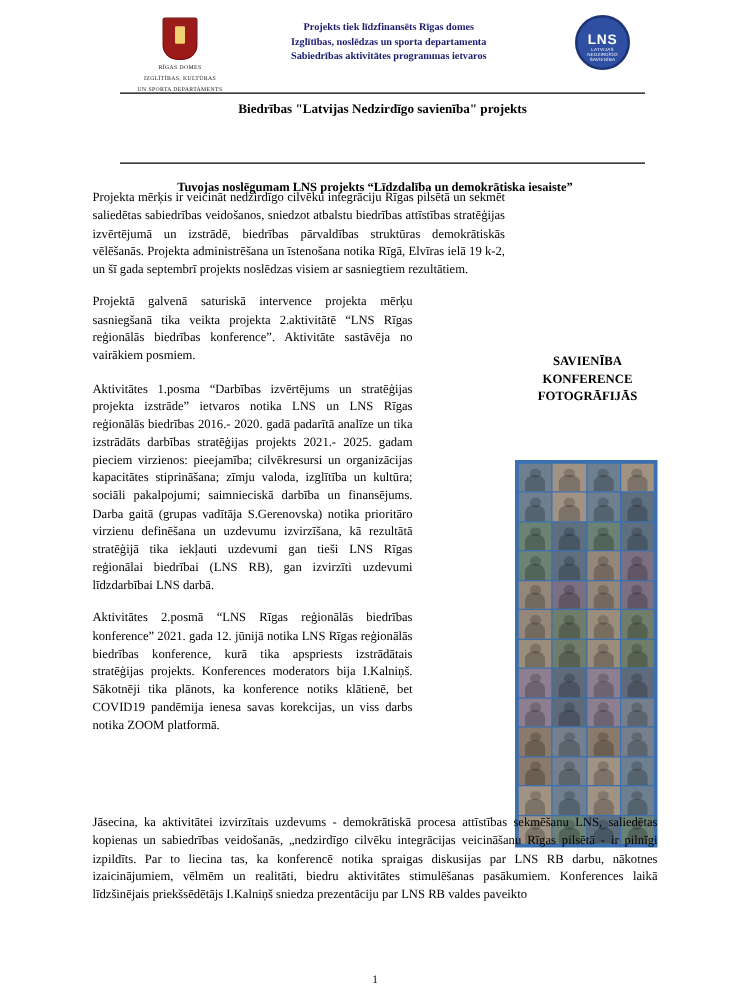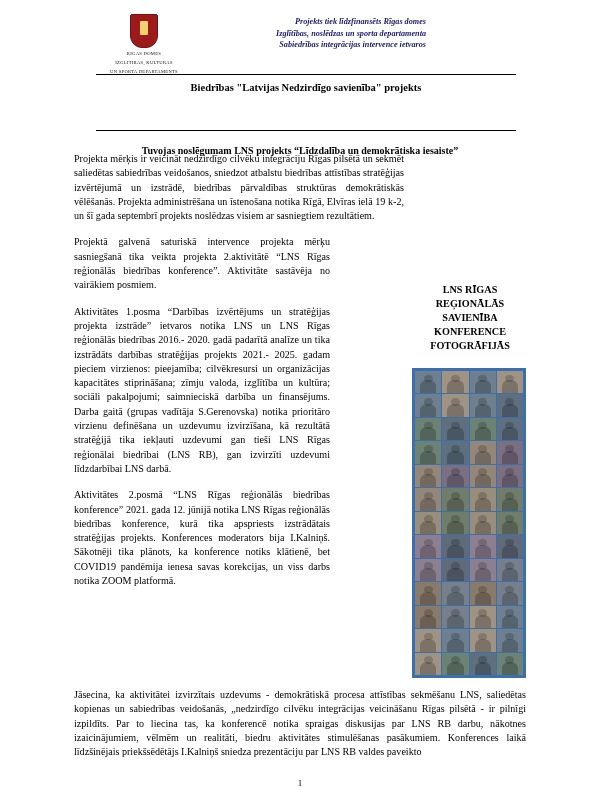--- a/index.html
+++ b/index.html
@@ -64,24 +64,22 @@
   .header-center {
     position: absolute;
     left: 196px;
     top: 16px;
     width: 230px;
     text-align: center;
   }
   .header-center div {
     font-size: 8.2px;
     line-height: 11.5px;
-    font-style: italic;
     font-weight: bold;
     color: #1a1a6e;
-    text-align: right;
   }
   .logo-right {
     position: absolute;
     left: 452px;
     top: 12px;
     width: 60px;
     text-align: center;
   }
   .lns-badge {
     width: 40px;
@@ -171,21 +169,21 @@
     text-indent: 0;
     margin: 0 0 12px 0;
   }
   .para.narrow {
     width: 256px;
   }
 
   .bottom-text {
     position: absolute;
     left: 74px;
-    top: 688px;
+    top: 652px;
     width: 452px;
   }
   .bottom-text .para {
     margin-bottom: 0;
   }
 
   
   .photo-heading {
     position: absolute;
     left: 408px;
@@ -255,44 +253,49 @@
     <div class="logo-left">
       <div class="crest"></div>
       <div class="logo-left-text">RĪGAS DOMES</div>
       <div class="logo-left-text">IZGLĪTĪBAS, KULTŪRAS</div>
       <div class="logo-left-text">UN SPORTA DEPARTAMENTS</div>
     </div>
 
     <div class="header-center">
       <div>Projekts tiek līdzfinansēts Rīgas domes</div>
       <div>Izglītības, noslēdzas un sporta departamenta</div>
-      <div>Sabiedrības integrācijas intervence ietvaros</div>
+      <div>Sabiedrības aktivitātes programmas ietvaros</div>
     </div>
 
+    <div class="logo-right">
+      <div class="lns-badge">
+        <span>LNS</span>
+        <small>LATVIJAS NEDZIRDĪGO SAVIENĪBA</small>
+      </div>
+    </div>
   </div>
 
   <div class="rule"></div>
 
   <div class="title-block">
     <div>Biedrības "Latvijas Nedzirdīgo savienība" projekts</div>
   </div>
 
   <div class="rule2"></div>
 
   <div class="doc-title">Tuvojas noslēgumam LNS projekts “Līdzdalība un demokrātiska iesaiste”</div>
 
   <div class="col-left">
     <p class="para">Projekta mērķis ir veicināt nedzirdīgo cilvēku integrāciju Rīgas pilsētā un sekmēt saliedētas sabiedrības veidošanos, sniedzot atbalstu biedrības attīstības stratēģijas izvērtējumā un izstrādē, biedrības pārvaldības struktūras demokrātiskās vēlēšanās. Projekta administrēšana un īstenošana notika Rīgā, Elvīras ielā 19 k-2, un šī gada septembrī projekts noslēdzas visiem ar sasniegtiem rezultātiem.</p>
     <p class="para narrow">Projektā galvenā saturiskā intervence projekta mērķu sasniegšanā tika veikta projekta 2.aktivitātē “LNS Rīgas reģionālās biedrības konference”. Aktivitāte sastāvēja no vairākiem posmiem.</p>
     <p class="para narrow">Aktivitātes 1.posma “Darbības izvērtējums un stratēģijas projekta izstrāde” ietvaros notika LNS un LNS Rīgas reģionālās biedrības 2016.- 2020. gadā padarītā analīze un tika izstrādāts darbības stratēģijas projekts 2021.- 2025. gadam pieciem virzienos: pieejamība; cilvēkresursi un organizācijas kapacitātes stiprināšana; zīmju valoda, izglītība un kultūra; sociāli pakalpojumi; saimnieciskā darbība un finansējums. Darba gaitā (grupas vadītāja S.Gerenovska) notika prioritāro virzienu definēšana un uzdevumu izvirzīšana, kā rezultātā stratēģijā tika iekļauti uzdevumi gan tieši LNS Rīgas reģionālai biedrībai (LNS RB), gan izvirzīti uzdevumi līdzdarbībai LNS darbā.</p>
     <p class="para narrow">Aktivitātes 2.posmā “LNS Rīgas reģionālās biedrības konference” 2021. gada 12. jūnijā notika LNS Rīgas reģionālās biedrības konference, kurā tika apspriests izstrādātais stratēģijas projekts. Konferences moderators bija I.Kalniņš. Sākotnēji tika plānots, ka konference notiks klātienē, bet COVID19 pandēmija ienesa savas korekcijas, un viss darbs notika ZOOM platformā.</p>
   </div>
 
   <div class="photo-heading">
-    <div>LNS RĪGAS REĢIONĀLĀS</div>
     <div>SAVIENĪBA</div>
     <div>KONFERENCE</div>
     <div>FOTOGRĀFIJĀS</div>
   </div>
 
   <div class="photo-grid" id="photo-grid">
       <div class="photo-cell" style="background: rgb(110, 127, 143);">
         <div class="face"></div>
         <div class="head"></div>
       </div>

